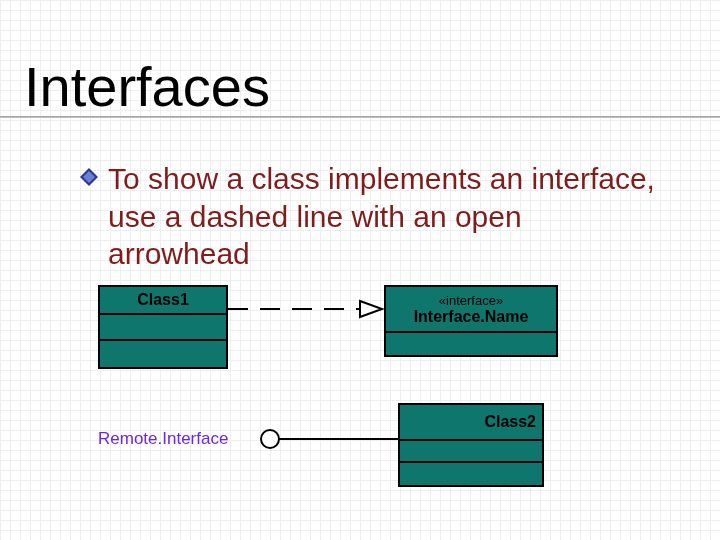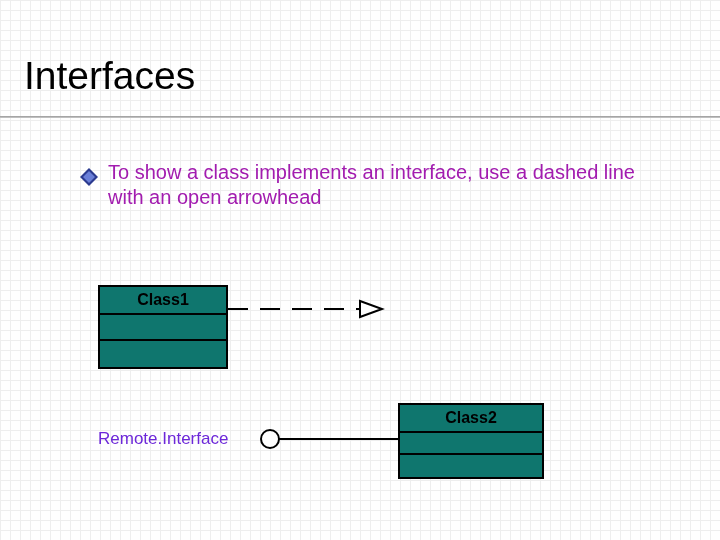--- a/index.html
+++ b/index.html
@@ -10,21 +10,21 @@
     background-image:
       linear-gradient(to right, #eee 1px, transparent 1px),
       linear-gradient(to bottom, #eee 1px, transparent 1px);
     background-size: 10px 10px;
     position: relative;
   }
   .title {
     position: absolute;
     left: 24px;
     top: 54px;
-    font-size: 39px;
+    font-size: 56px;
     font-weight: 400;
     color: #000;
   }
   .title-underline {
     position: absolute;
     left: 0;
     top: 116px;
     width: 720px;
     height: 2px;
     background: linear-gradient(#999, #ccc);
@@ -38,23 +38,23 @@
     gap: 10px;
     width: 590px;
   }
   .bullet-icon {
     width: 18px;
     height: 18px;
     flex: none;
     margin-top: 8px;
   }
   .bullet-text {
-    font-size: 20px;
+    font-size: 30px;
     line-height: 1.25;
-    color: #a21caf;
+    color: #7f1d1d;
   }
   .diagram {
     position: absolute;
     left: 98px;
     top: 285px;
     width: 510px;
     height: 230px;
   }
   .uml-box {
     position: absolute;
@@ -76,21 +76,21 @@
   .uml-name { font-weight: bold; font-size: 16px; }
   .uml-stereo { font-size: 13px; font-weight: normal; }
   .class1 { left: 0; top: 0; width: 130px; }
   .class1 .c1 { height: 28px; }
   .class1 .c2 { height: 26px; }
   .class1 .c3 { height: 26px; }
   .iface { left: 286px; top: 0; width: 174px; }
   .iface .c1 { height: 46px; }
   .iface .c2 { height: 22px; }
   .class2 { left: 300px; top: 118px; width: 146px; }
-  .class2 .c1 { height: 28px; }
+  .class2 .c1 { height: 36px; align-items: flex-end; }
   .class2 .c2 { height: 22px; }
   .class2 .c3 { height: 22px; }
   .remote-label {
     position: absolute;
     left: 0;
     top: 144px;
     font-family: Arial, sans-serif;
     font-size: 17px;
     color: #6d28d9;
   }
@@ -113,20 +113,27 @@
 <div class="diagram">
 
   <div class="uml-box class1">
     <div class="compartment c1">
         <span class="uml-name">Class1</span>
       </div>
     <div class="compartment c2"></div>
     <div class="compartment c3"></div>
   </div>
 
+  <div class="uml-box iface">
+    <div class="compartment c1">
+      <span class="uml-stereo">«interface»</span>
+      <span class="uml-name">Interface.Name</span>
+    </div>
+    <div class="compartment c2"></div>
+  </div>
 
   <div class="uml-box class2">
     <div class="compartment c1">
         <span class="uml-name">Class2</span>
       </div>
     <div class="compartment c2"></div>
     <div class="compartment c3"></div>
   </div>
 
   <div class="remote-label">Remote.Interface</div>

